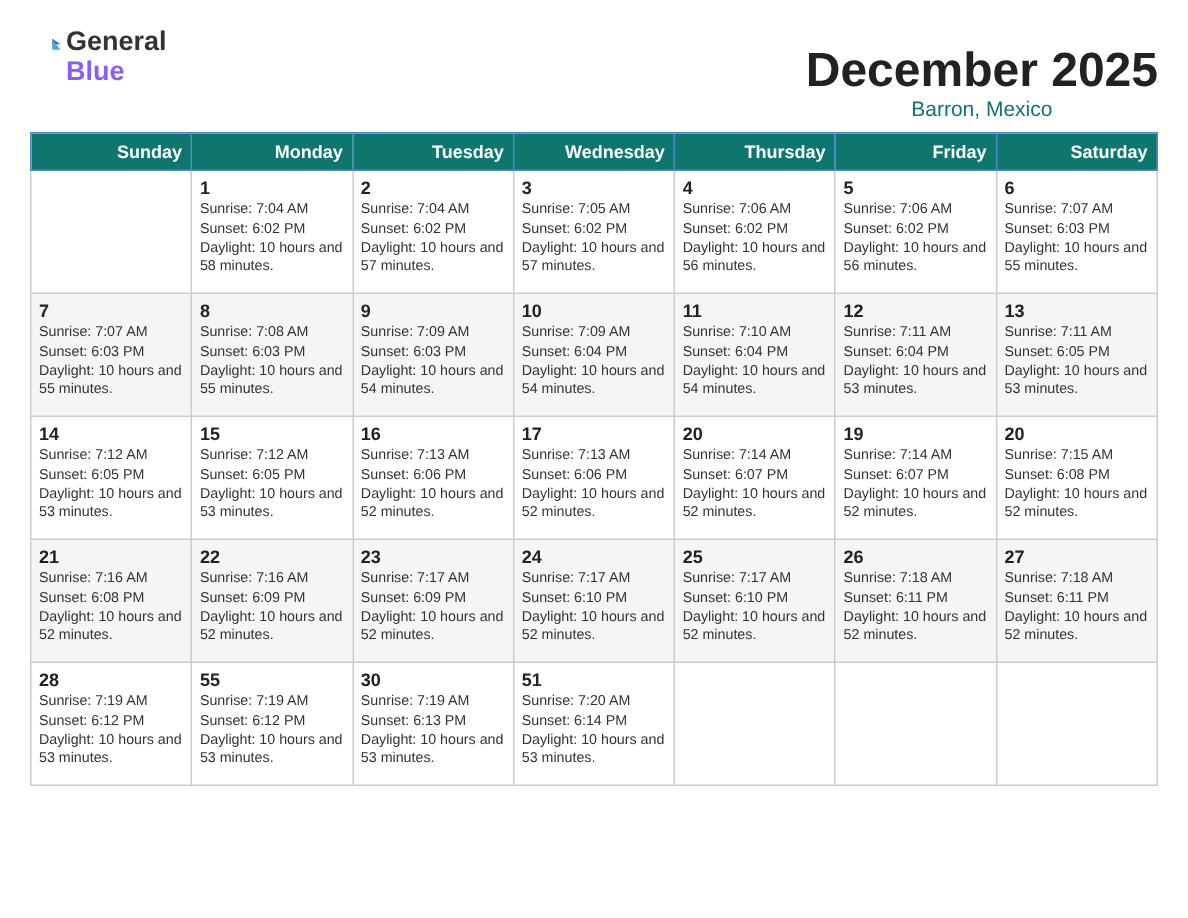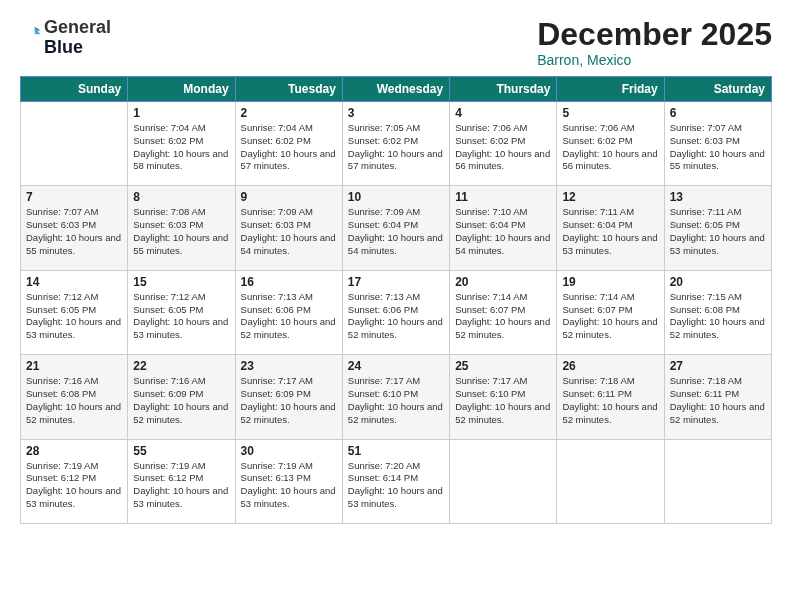--- a/index.html
+++ b/index.html
@@ -26,28 +26,29 @@
     .logo {
       display: flex;
       align-items: center;
     }
     .logo-text {
       font-size: 18px;
       font-weight: bold;
       line-height: 1.1;
     }
     .logo-general { color: #333; }
-    .logo-blue { color: #0f172a; }
+    .logo-blue { color: #8b5cf6; }
     .logo-icon {
       width: 22px;
       height: 22px;
       margin-left: 2px;
     }
     .title-area {
-      text-align: left;
+      text-align: center;
+      margin-top: 12px;
     }
     .month-title {
       font-size: 32px;
       font-weight: bold;
       color: #222;
       line-height: 1;
     }
     .subtitle {
       font-size: 14px;
       color: #0f766e;

